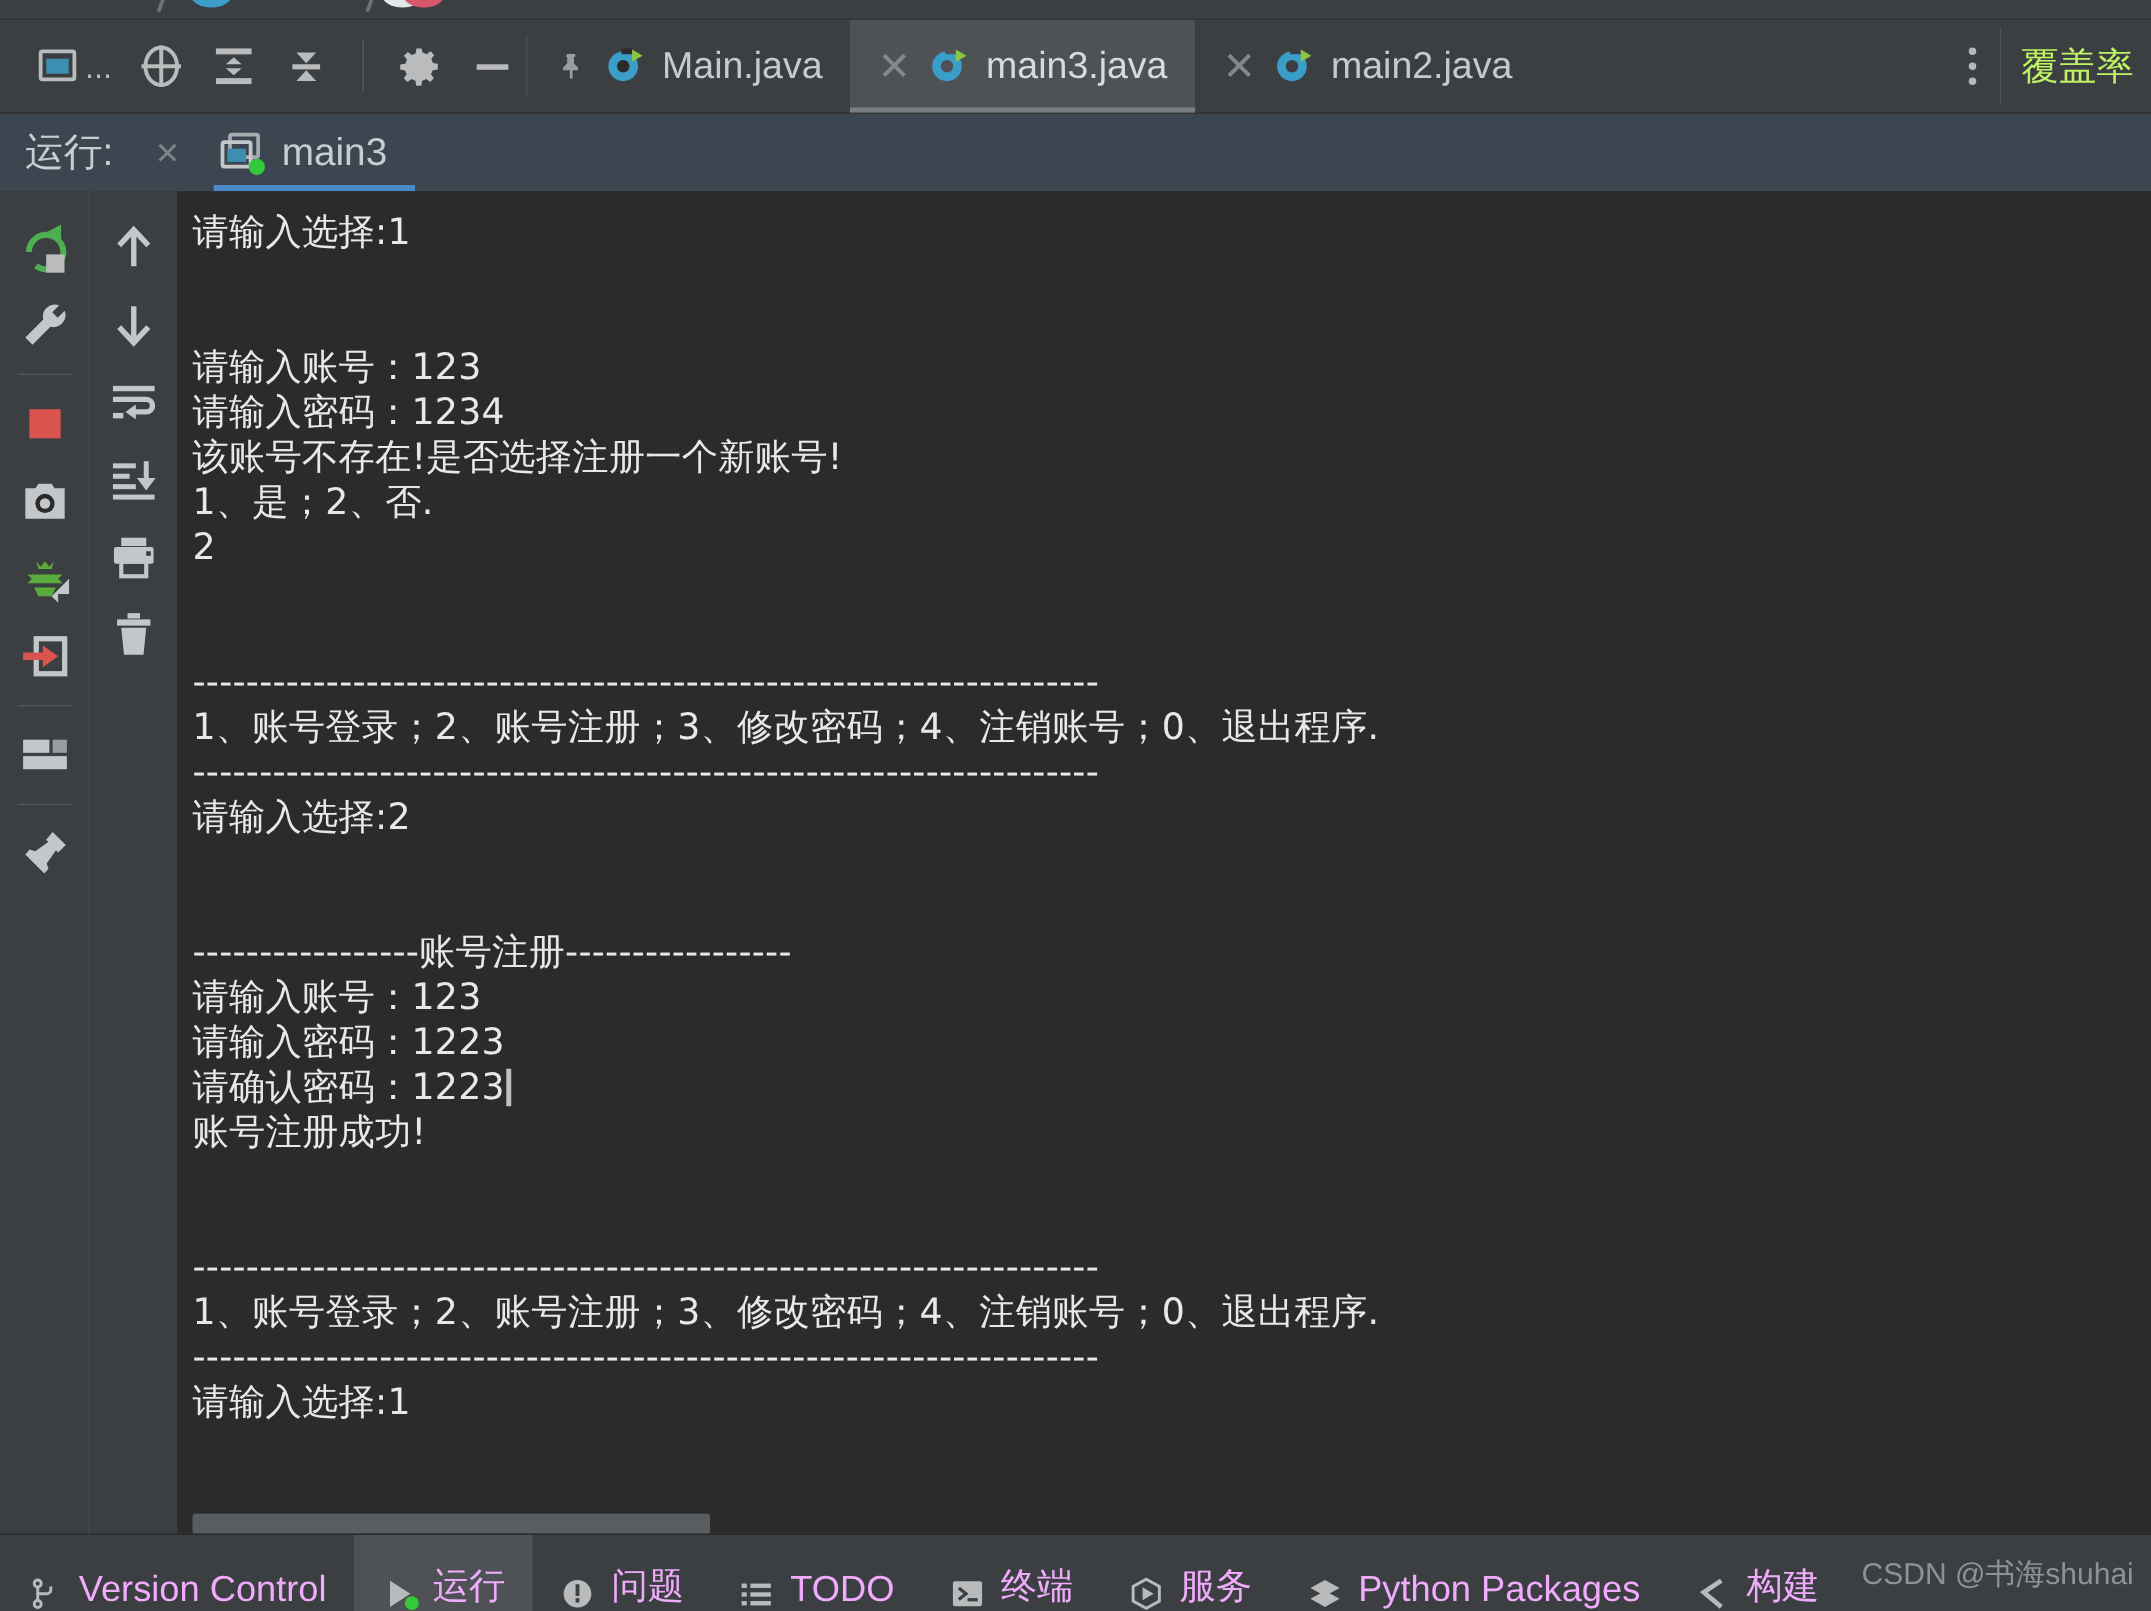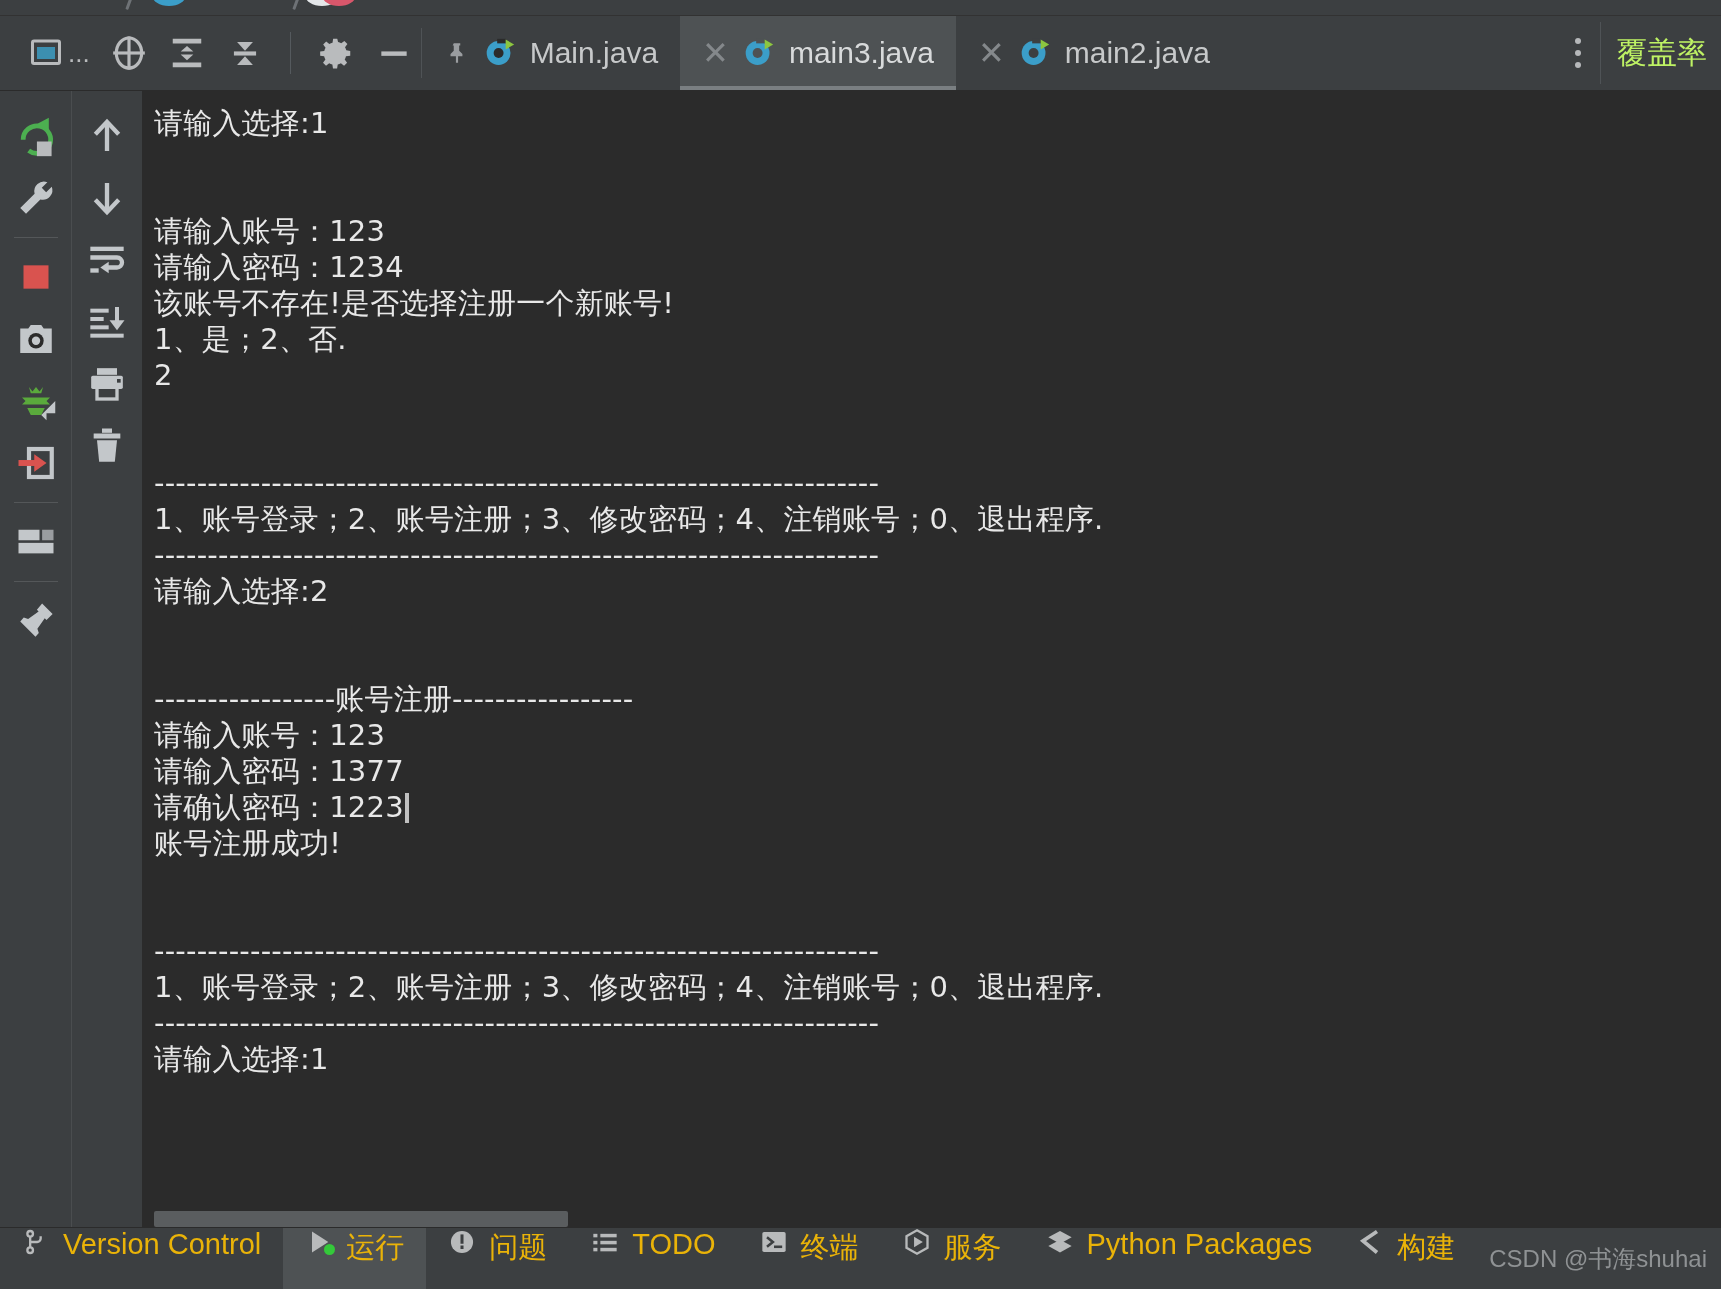--- a/index.html
+++ b/index.html
@@ -91,22 +91,22 @@
     position: absolute; left: 12px; bottom: 0; width: 414px; height: 16px;
     background: #5a5d5f; border-radius: 2px;
   }
 
   
   .statusbar {
     flex: 0 0 62px; background: #3c3f41; display: flex; align-items: stretch;
     border-top: 1px solid #2b2b2b; position: relative;
   }
   .sb-item {
-    display: flex; align-items: flex-start; gap: 13px; padding: 0 22px; cursor: pointer;
-    color: #eab308; font-size: 29px; white-space: nowrap;
+    display: flex; align-items: flex-end; gap: 13px; padding: 0 22px; cursor: pointer;
+    color: #f0abfc; font-size: 29px; white-space: nowrap;
   }
   .sb-item.active { background: #4e5254; }
   .sb-watermark { margin-left: auto; align-self: center; color: #8f9294; font-size: 24px;
                   padding-right: 14px; }
   .sb-spacer { flex: 1; }
 
   svg { display: block; }
 </style>
 </head>
 <body>
@@ -226,20 +226,35 @@
       <div class="kebab">
         <i></i>
           <i></i>
           <i></i>
       </div>
       <div class="vsep-tall"></div>
       <div class="coverage">覆盖率</div>
     </div>
   </div>
 
+  <div class="runhdr">
+    <span class="run-label">运行:</span>
+    <span class="run-x">×</span>
+    <div class="run-tab">
+      <span style="position:relative;display:inline-block;">
+        <svg width="36" height="34" viewBox="0 0 24 22">
+          <rect x="6" y="1.5" width="15" height="12" rx="1" fill="none" stroke="#a6abaf" stroke-width="2"></rect>
+          <rect x="2" y="5.5" width="15" height="13" rx="1" fill="none" stroke="#c3c7ca" stroke-width="2"></rect>
+          <rect x="4.5" y="9" width="10" height="7" fill="#3c8fb0"></rect>
+        </svg>
+        <span style="position:absolute;right:-1px;bottom:-1px;width:13px;height:13px;border-radius:50%;background:#34c93a;"></span>
+      </span>
+      <span class="rt-label">main3</span>
+    </div>
+  </div>
 
   <div class="body">
 
     <div class="gutter-a">
       <div class="g-btn">
         <svg width="44" height="44" viewBox="0 0 24 24">
           <path fill="none" stroke="#4caf50" stroke-width="2.6" d="M5 14a7.5 7.5 0 1 1 3 6"></path>
           <polygon points="19,2 19,10 11.5,6" fill="#4caf50"></polygon>
           <rect x="12.5" y="15" width="8" height="8" fill="#b9bbbd"></rect>
         </svg>
@@ -352,21 +367,21 @@
           <div class="cl blank"> </div>
           <div class="cl blank"> </div>
           <div class="cl">--------------------------------------------------------------------</div>
           <div class="cl">1、账号登录；2、账号注册；3、修改密码；4、注销账号；0、退出程序.</div>
           <div class="cl">--------------------------------------------------------------------</div>
           <div class="cl">请输入选择:2</div>
           <div class="cl blank"> </div>
           <div class="cl blank"> </div>
           <div class="cl">-----------------账号注册-----------------</div>
           <div class="cl">请输入账号：123</div>
-          <div class="cl">请输入密码：1377</div>
+          <div class="cl">请输入密码：1223</div>
           <div class="cl">请确认密码：1223<span class="caret"></span></div>
           <div class="cl">账号注册成功!</div>
           <div class="cl blank"> </div>
           <div class="cl blank"> </div>
           <div class="cl">--------------------------------------------------------------------</div>
           <div class="cl">1、账号登录；2、账号注册；3、修改密码；4、注销账号；0、退出程序.</div>
           <div class="cl">--------------------------------------------------------------------</div>
           <div class="cl">请输入选择:1</div>
           <div class="cl blank"> </div>
           <div class="cl blank"> </div>

